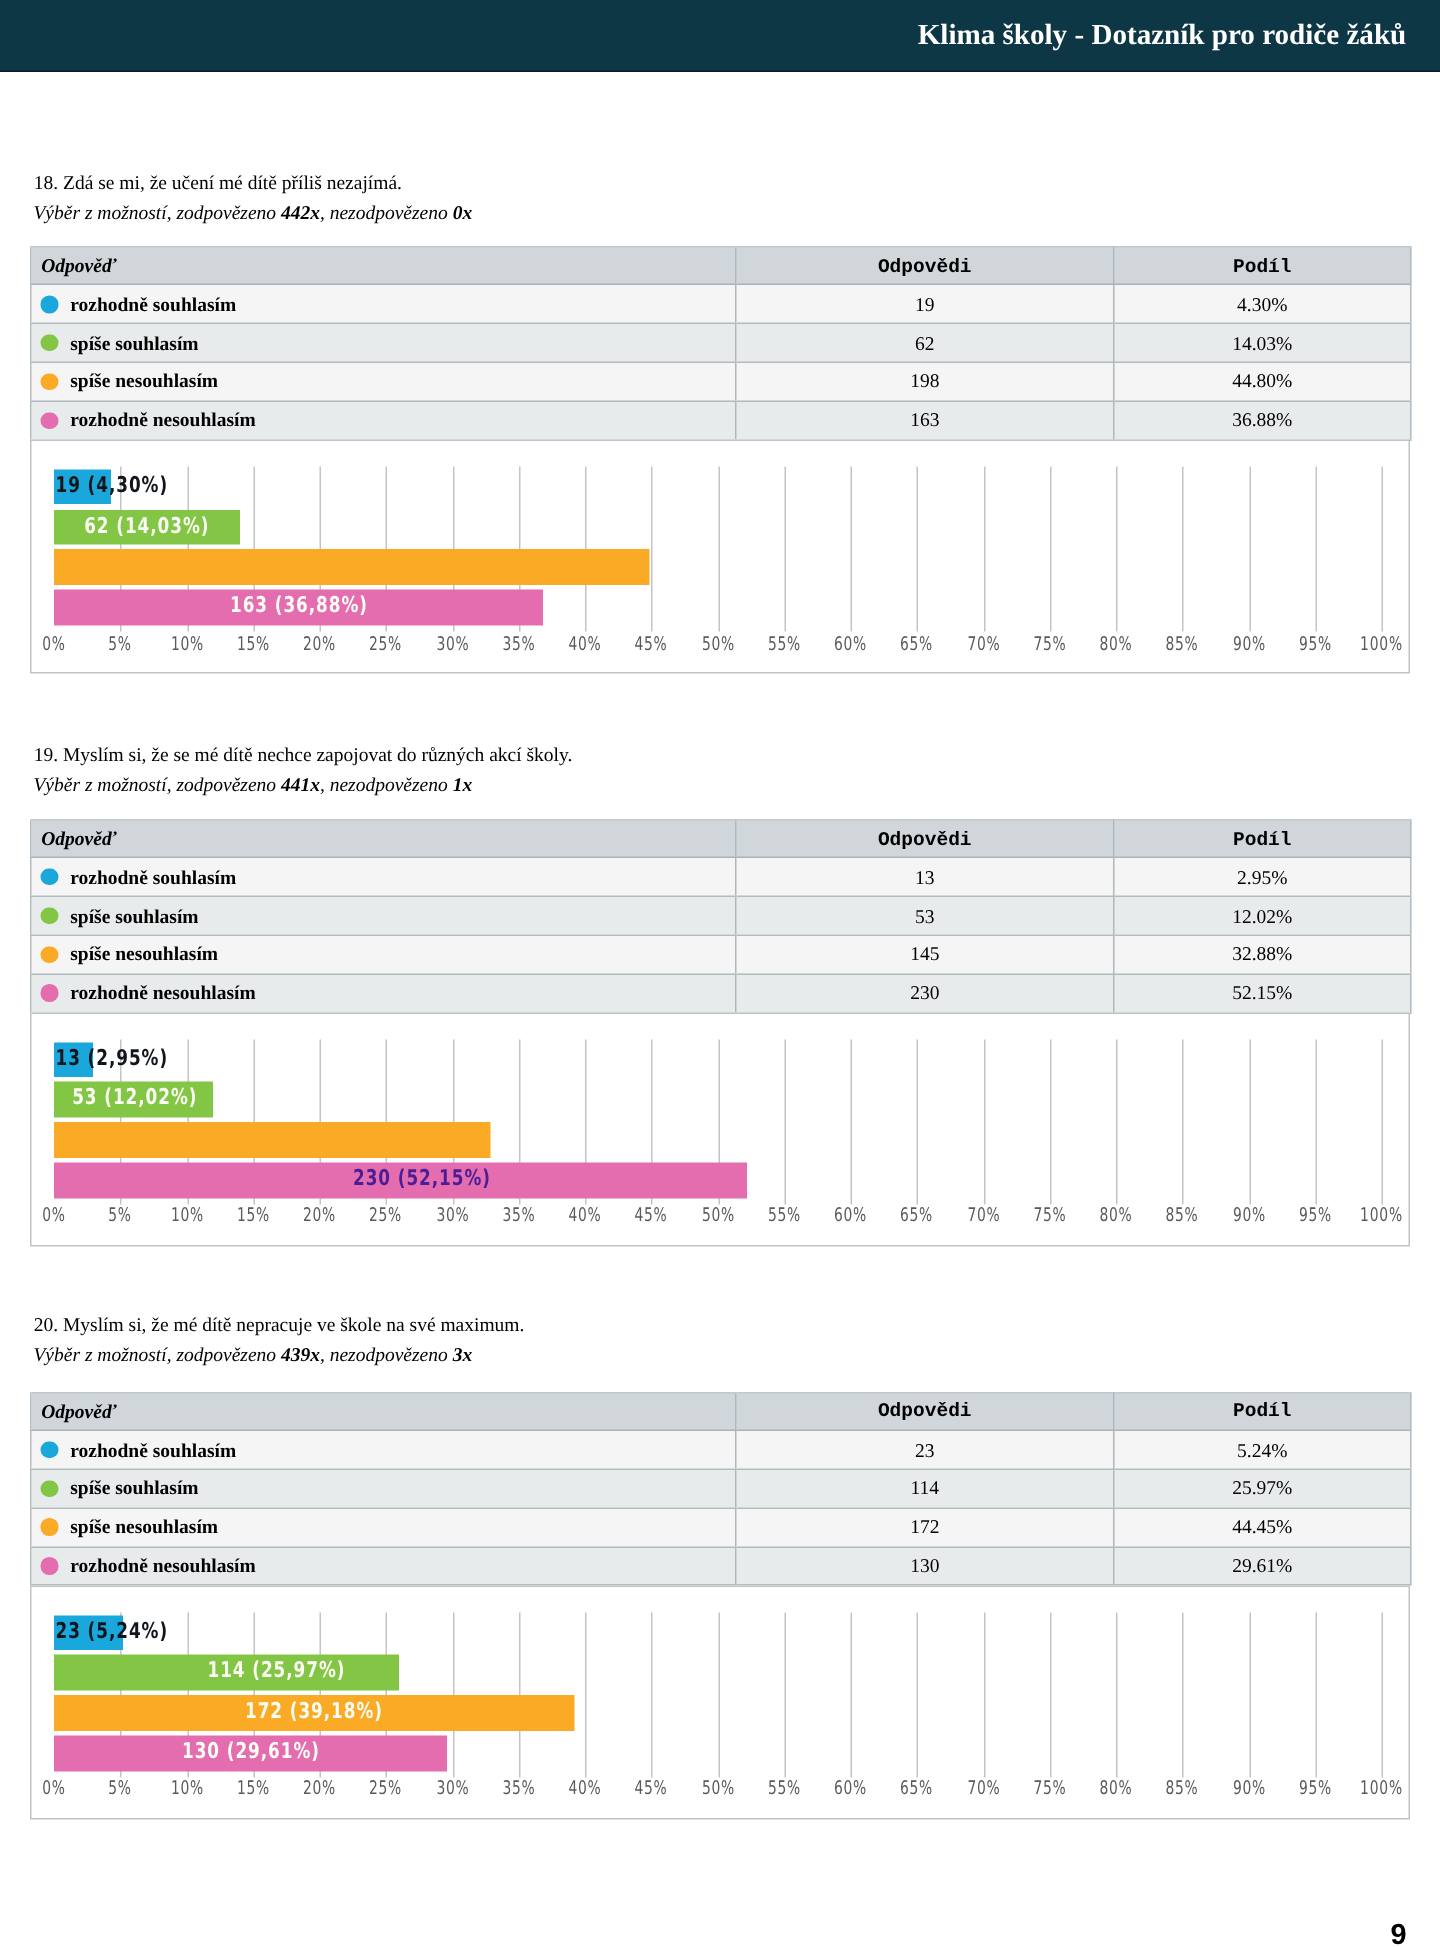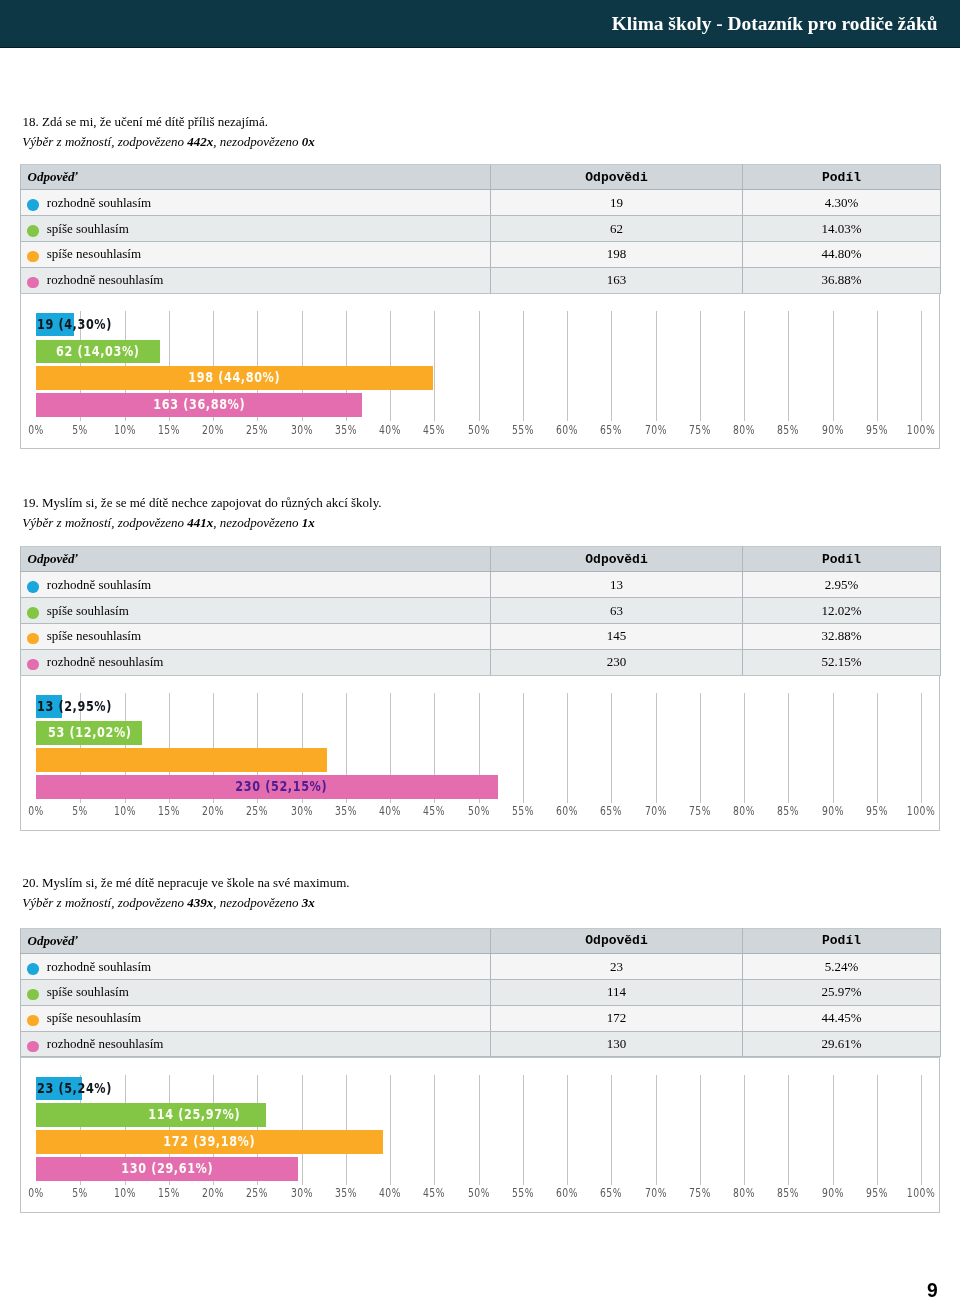--- a/index.html
+++ b/index.html
@@ -30,21 +30,21 @@
   .rtable th.c-ans{text-align:left;padding-left:6.5px;font-style:italic;}
   .rtable th.c-cnt,.rtable th.c-pct{text-align:center;font-family:Liberation Mono, monospace;}
   .rtable td{height:24.83px;padding:0;font-size:13px;color:#000;
              border-bottom:1px solid #b2bbc0;vertical-align:middle;}
   .rtable tr.r-odd td{background:#f5f5f5;}
   .rtable tr.r-even td{background:#e8ebec;}
   .rtable td.c-cnt,.rtable td.c-pct{text-align:center;}
   .rtable td.c-cnt,.rtable th.c-cnt{border-left:1px solid #aeb7bd;border-right:1px solid #aeb7bd;}
   .rtable td.c-ans{padding-left:6.3px;}
   .rtable{border-left:1px solid #b3bcc1;border-right:1px solid #b3bcc1;}
-  .cell-ans{display:flex;align-items:flex-end;}
+  .cell-ans{display:flex;align-items:center;font-weight:bold;}
   .dot{width:11.5px;height:11.5px;border-radius:50%;flex:0 0 auto;display:inline-block;margin-right:8.0px;}
 
   
   .chart{position:absolute;left:20px;border:1px solid #bfc3c5;background:#fff;
          width:920px;box-sizing:border-box;}
   .grid{position:absolute;width:1px;background:#c4c4c4;}
   .bar{position:absolute;height:23.7px;}
   .blabel{position:absolute;line-height:22.0px;white-space:nowrap;}
   .blabel-txt{display:inline-block;font-family:"DejaVu Sans",sans-serif;font-weight:bold;
           font-size:14.5px;letter-spacing:0.8px;text-indent:0;
@@ -149,21 +149,20 @@
         <div class="grid" style="left:723.0px;top:17px;height:110px"></div>
         <div class="grid" style="left:767.3px;top:17px;height:110px"></div>
         <div class="grid" style="left:811.5px;top:17px;height:110px"></div>
         <div class="grid" style="left:855.8px;top:17px;height:110px"></div>
         <div class="grid" style="left:900.0px;top:17px;height:110px"></div>
         <div class="bar" style="left:15px;top:18.4px;width:38.1px;background:#19a7dc"></div>
         <div class="blabel" style="left:16.2px;top:18.4px;color:#10161c;transform-origin:left;"><span class="blabel-txt" style="transform-origin:left;">19 (4,30%)</span></div>
         <div class="bar" style="left:15px;top:45.15px;width:124.2px;background:#83c645"></div>
         <div class="blabel" style="left:15px;top:45.15px;width:124.2px;text-align:center;color:#fbfdf4;"><span class="blabel-txt" style="">62 (14,03%)</span></div>
         <div class="bar" style="left:15px;top:71.9px;width:396.5px;background:#fbaa26"></div>
-        <div class="blabel" style="left:15px;top:71.9px;width:396.5px;text-align:center;color:#fbfdf4;"><span class="blabel-txt" style="">198 (44,80%)</span></div>
         <div class="bar" style="left:15px;top:98.65px;width:326.4px;background:#e46daf"></div>
         <div class="blabel" style="left:15px;top:98.65px;width:326.4px;text-align:center;color:#fbfdf4;"><span class="blabel-txt" style="">163 (36,88%)</span></div>
         <div class="tick" style="left:15.0px;top:128.2px"><span class="tick-txt">0%</span></div>
         <div class="tick" style="left:59.3px;top:128.2px"><span class="tick-txt">5%</span></div>
         <div class="tick" style="left:103.5px;top:128.2px"><span class="tick-txt">10%</span></div>
         <div class="tick" style="left:147.8px;top:128.2px"><span class="tick-txt">15%</span></div>
         <div class="tick" style="left:192.0px;top:128.2px"><span class="tick-txt">20%</span></div>
         <div class="tick" style="left:236.3px;top:128.2px"><span class="tick-txt">25%</span></div>
         <div class="tick" style="left:280.5px;top:128.2px"><span class="tick-txt">30%</span></div>
         <div class="tick" style="left:324.8px;top:128.2px"><span class="tick-txt">35%</span></div>
@@ -208,21 +207,21 @@
               <td class="c-cnt">13</td>
               <td class="c-pct">2.95%</td>
             </tr>
             <tr class="r-even">
               <td class="c-ans">
                 <span class="cell-ans">
                   <span class="dot" style="background:#83c645"></span>
                   <span>spíše souhlasím</span>
                 </span>
               </td>
-              <td class="c-cnt">63</td>
+              <td class="c-cnt">53</td>
               <td class="c-pct">12.02%</td>
             </tr>
             <tr class="r-odd">
               <td class="c-ans">
                 <span class="cell-ans">
                   <span class="dot" style="background:#fbaa26"></span>
                   <span>spíše nesouhlasím</span>
                 </span>
               </td>
               <td class="c-cnt">145</td>
@@ -368,21 +367,21 @@
         <div class="grid" style="left:634.5px;top:17px;height:110px"></div>
         <div class="grid" style="left:678.8px;top:17px;height:110px"></div>
         <div class="grid" style="left:723.0px;top:17px;height:110px"></div>
         <div class="grid" style="left:767.3px;top:17px;height:110px"></div>
         <div class="grid" style="left:811.5px;top:17px;height:110px"></div>
         <div class="grid" style="left:855.8px;top:17px;height:110px"></div>
         <div class="grid" style="left:900.0px;top:17px;height:110px"></div>
         <div class="bar" style="left:15px;top:18.4px;width:46.4px;background:#19a7dc"></div>
         <div class="blabel" style="left:16.2px;top:18.4px;color:#10161c;transform-origin:left;"><span class="blabel-txt" style="transform-origin:left;">23 (5,24%)</span></div>
         <div class="bar" style="left:15px;top:45.15px;width:229.8px;background:#83c645"></div>
-        <div class="blabel" style="left:15px;top:45.15px;width:229.8px;text-align:center;color:#fbfdf4;padding-left:43px;"><span class="blabel-txt" style="">114 (25,97%)</span></div>
+        <div class="blabel" style="left:5px;top:45.15px;width:229.8px;text-align:center;color:#fbfdf4;padding-left:43px;"><span class="blabel-txt" style="">114 (25,97%)</span></div>
         <div class="bar" style="left:15px;top:71.9px;width:346.7px;background:#fbaa26"></div>
         <div class="blabel" style="left:15px;top:71.9px;width:346.7px;text-align:center;color:#fbfdf4;"><span class="blabel-txt" style="">172 (39,18%)</span></div>
         <div class="bar" style="left:15px;top:98.65px;width:262.0px;background:#e46daf"></div>
         <div class="blabel" style="left:15px;top:98.65px;width:262.0px;text-align:center;color:#fbfdf4;"><span class="blabel-txt" style="">130 (29,61%)</span></div>
         <div class="tick" style="left:15.0px;top:128.2px"><span class="tick-txt">0%</span></div>
         <div class="tick" style="left:59.3px;top:128.2px"><span class="tick-txt">5%</span></div>
         <div class="tick" style="left:103.5px;top:128.2px"><span class="tick-txt">10%</span></div>
         <div class="tick" style="left:147.8px;top:128.2px"><span class="tick-txt">15%</span></div>
         <div class="tick" style="left:192.0px;top:128.2px"><span class="tick-txt">20%</span></div>
         <div class="tick" style="left:236.3px;top:128.2px"><span class="tick-txt">25%</span></div>

